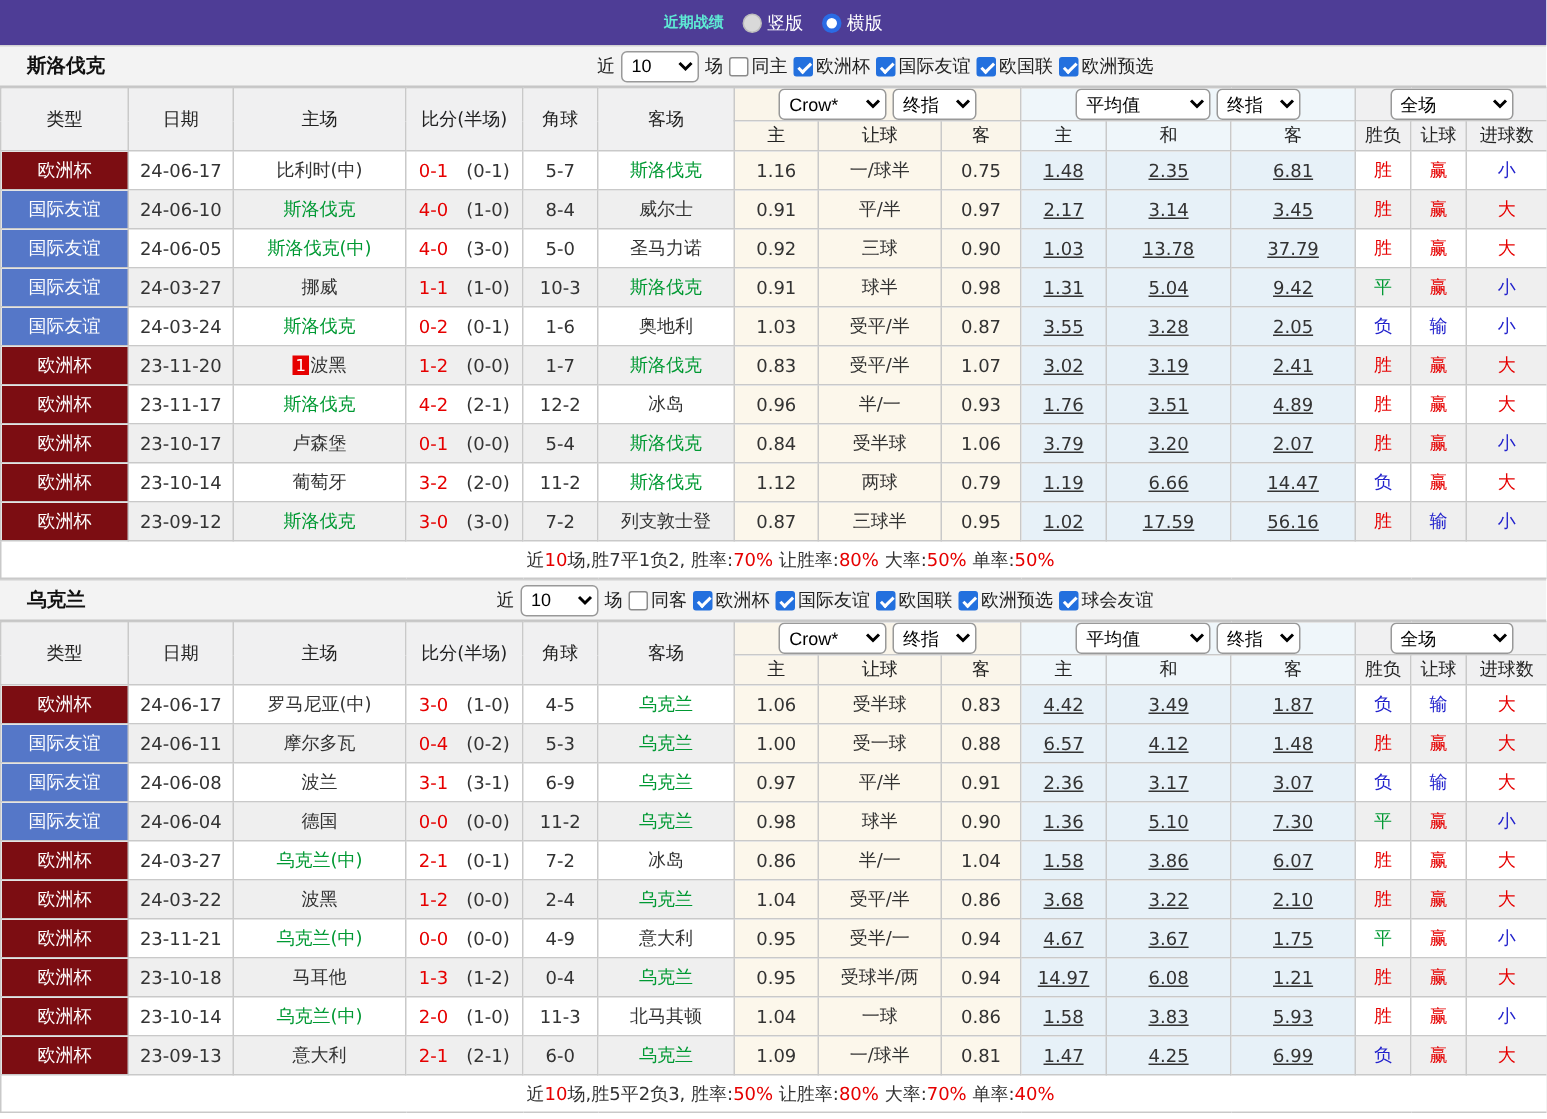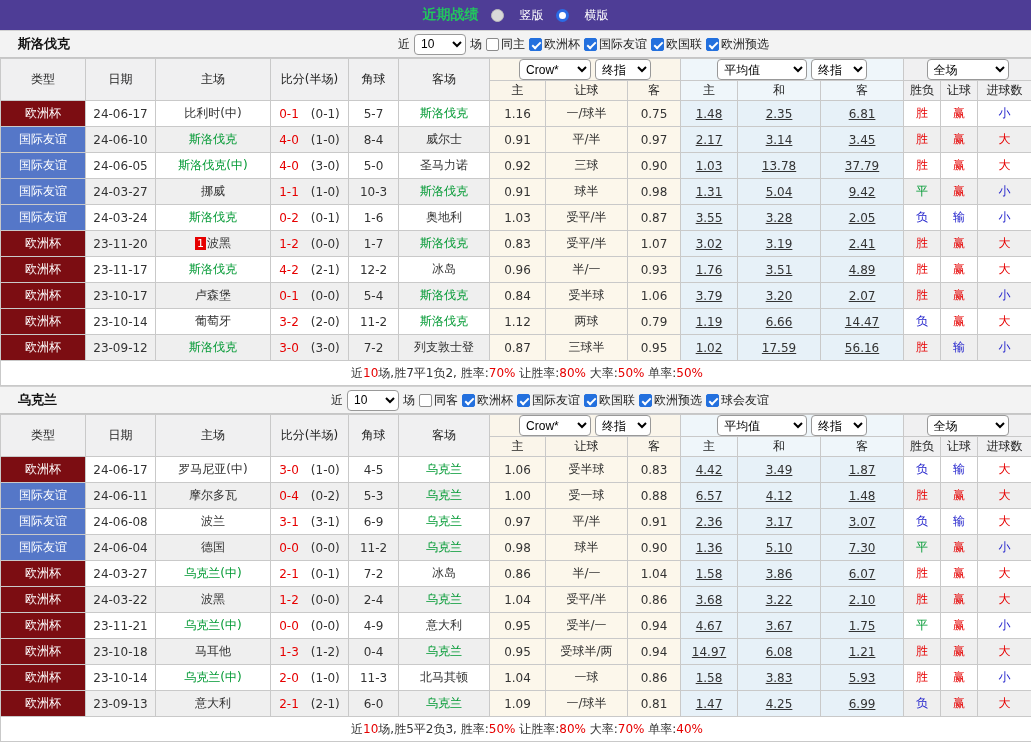--- a/index.html
+++ b/index.html
@@ -3,22 +3,22 @@
 <meta charset="utf-8">
 <style>
   * { box-sizing: border-box; }
   body {
     width: 1031px; margin: 0; background: #fff;
     font-family: "DejaVu Sans", "Liberation Sans", sans-serif;
     font-size: 12px; color: #333;
   }
   
   .topbar { height: 30px; background: #4E3D96; display: flex; align-items: center; justify-content: center; gap: 12px; }
-  .tb-title { color: #22c55e; font-weight: bold; font-size: 14px; }
-  .tb-radio { display: flex; align-items: center; gap: 16px; color: #fff; cursor: pointer; font-size: 12px; }
+  .tb-title { color: #5eead4; font-weight: bold; font-size: 10px; }
+  .tb-radio { display: flex; align-items: center; gap: 4px; color: #fff; cursor: pointer; font-size: 12px; }
   .radio-sel { width: 13px; height: 13px; border-radius: 50%; background: #D9D9D9; border: 1px solid #bdbdbd; display: inline-block; }
   .radio-un  { width: 13px; height: 13px; border-radius: 50%; background: #fff; border: 3px solid #2B6BE4; display: inline-block; }
   
   .secbar { height: 28px; background: #F3F3F3; border-top: 1px solid #D2D2D2; border-bottom: 1px solid #C6C6C6; display: flex; align-items: center; }
   .team { padding-left: 18px; font-size: 13px; font-weight: bold; color: #111; }
   .filters { margin-left: auto; margin-right: 262px; display: flex; align-items: center; gap: 4px; white-space: nowrap; color: #222; }
   .cbl { display: flex; align-items: center; cursor: pointer; }
   .cb { display: inline-block; width: 13px; height: 13px; border: 1px solid #8b8b8b; border-radius: 2px; background: #fff; margin-right: 2px; position: relative; flex: 0 0 auto; }
   .cb.on { background: #2370DE; border-color: #2370DE; }
   .cb.on::after { content: ""; position: absolute; left: 4px; top: 1px; width: 3px; height: 7px; border: solid #fff; border-width: 0 2px 2px 0; transform: rotate(45deg); }

